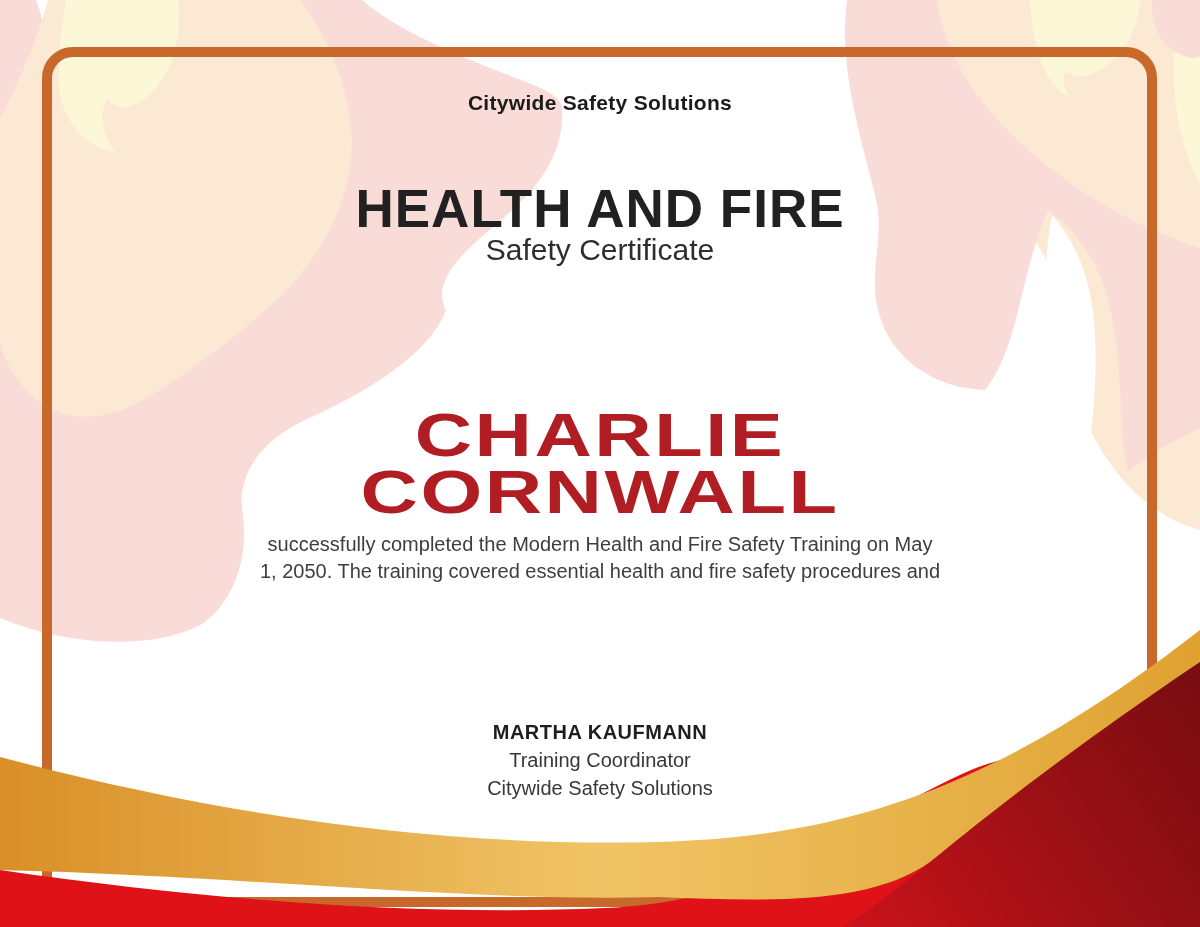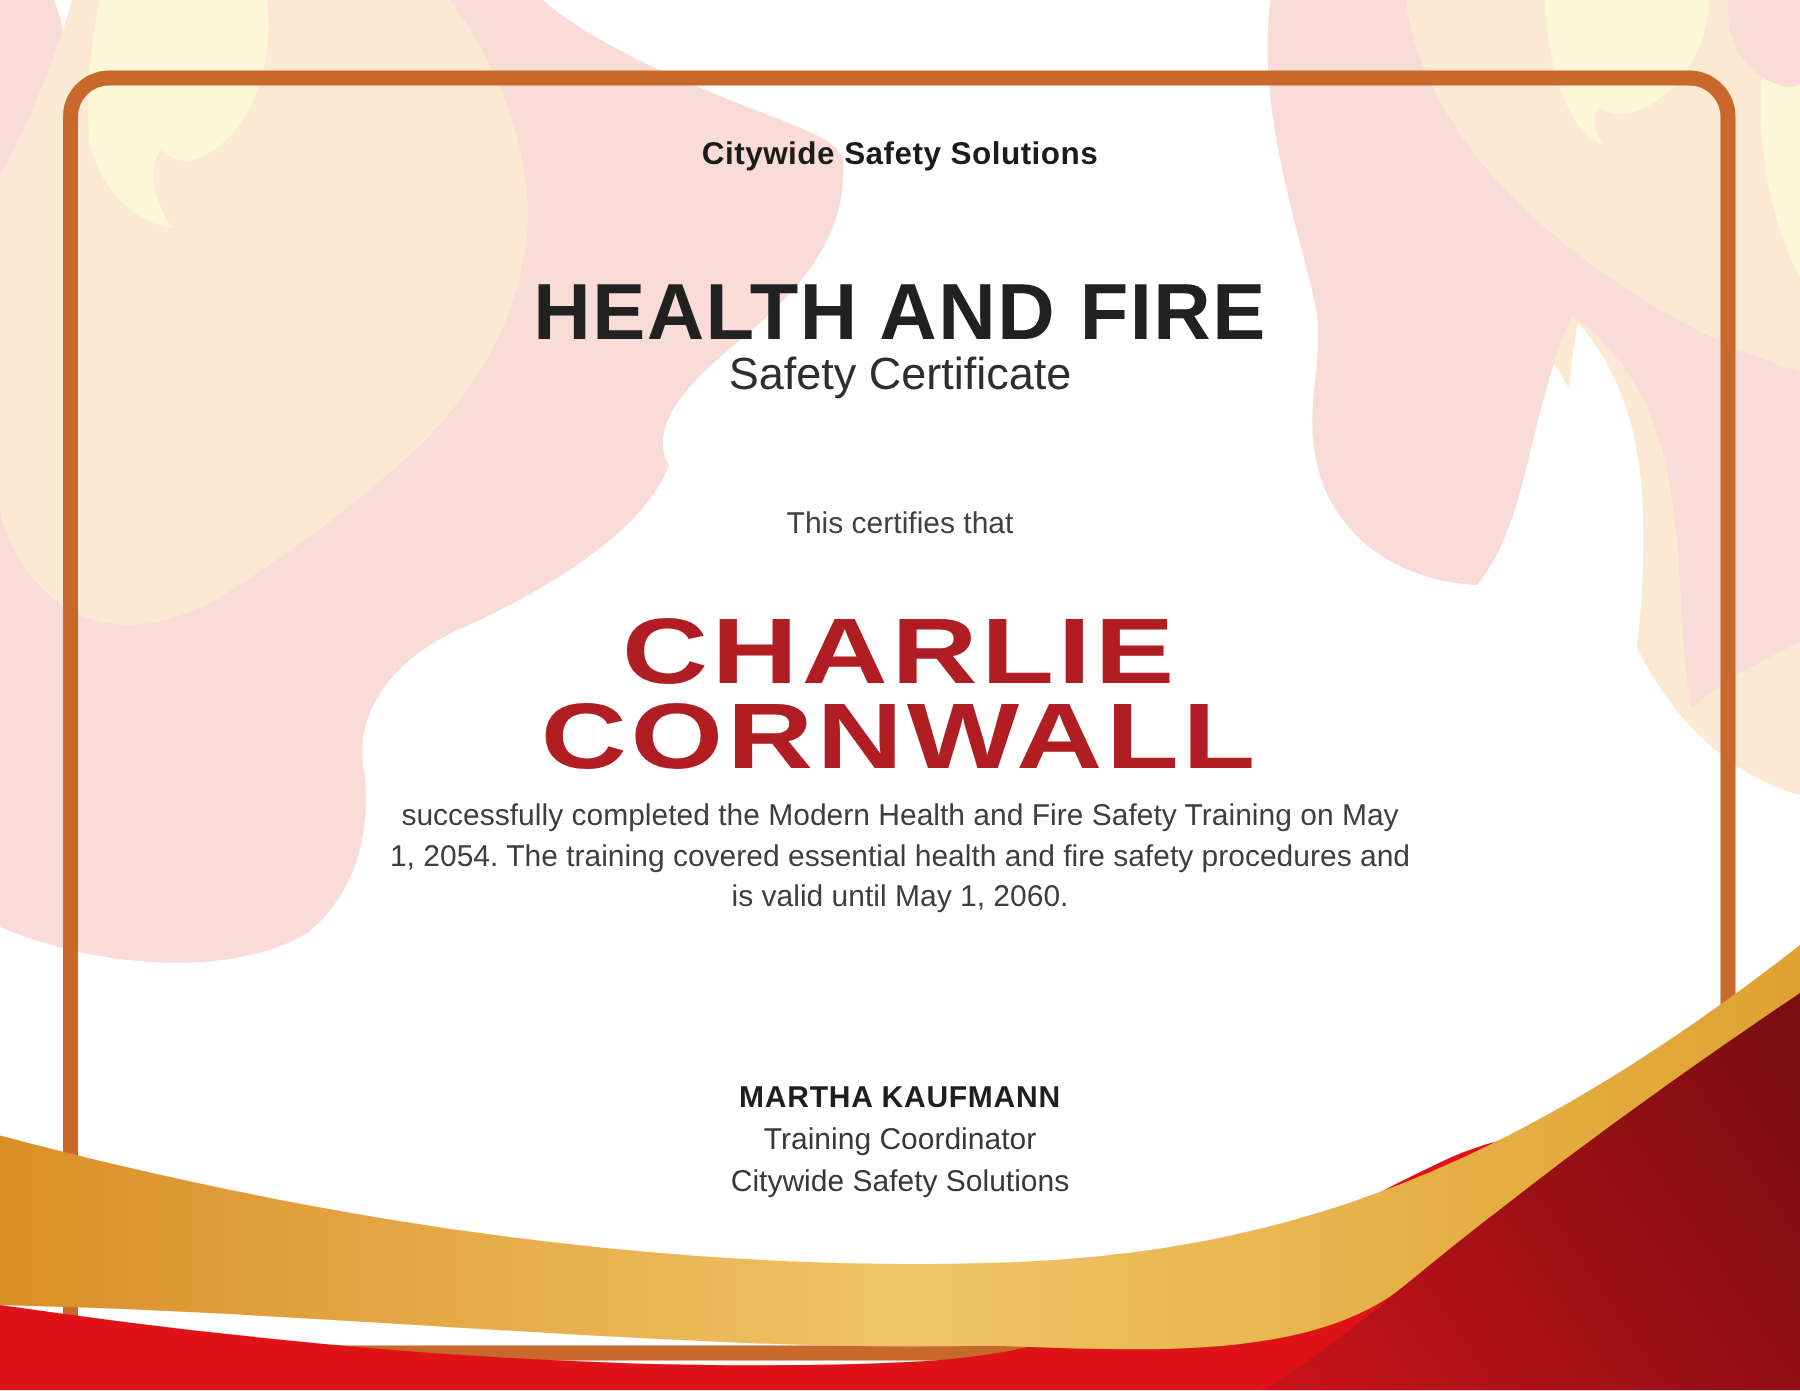--- a/index.html
+++ b/index.html
@@ -61,31 +61,29 @@
 
     <path class="red-wave" d="M0,870 C220,902 430,916 605,908 C765,901 845,828 962,774 C1012,751 1062,747 1106,768 C1150,790 1180,826 1200,856 L1200,927 L0,927 Z"></path>
     <path fill="url(#goldGrad)" d="M0,757 C245,822 465,847 658,842 C862,837 1012,776 1200,630 L1200,664 C1040,790 962,838 930,862 C868,906 765,901 658,897 C465,902 245,876 0,870 Z"></path>
     <path fill="url(#wedgeGrad)" d="M1200,662 C1078,744 988,814 928,864 C878,905 856,918 842,927 L1200,927 Z"></path>
   </svg>
 
   <div class="content">
     <div class="org-name">Citywide Safety Solutions</div>
     <div class="title">HEALTH AND FIRE</div>
     <div class="subtitle">Safety Certificate</div>
-    <div class="certifies">This certifies that</div>
 
     <div class="recipient">
       <div>CHARLIE</div>
       <div>CORNWALL</div>
     </div>
 
     <div class="body-text">
       <div>successfully completed the Modern Health and Fire Safety Training on May</div>
-      <div>1, 2054. The training covered essential health and fire safety procedures and</div>
-      <div>is valid until May 1, 2060.</div>
+      <div>1, 2050. The training covered essential health and fire safety procedures and</div>
     </div>
 
     <div class="signature">
       <div class="signer-name">MARTHA KAUFMANN</div>
       <div>Training Coordinator</div>
       <div>Citywide Safety Solutions</div>
     </div>
   </div>
 
 </div>

